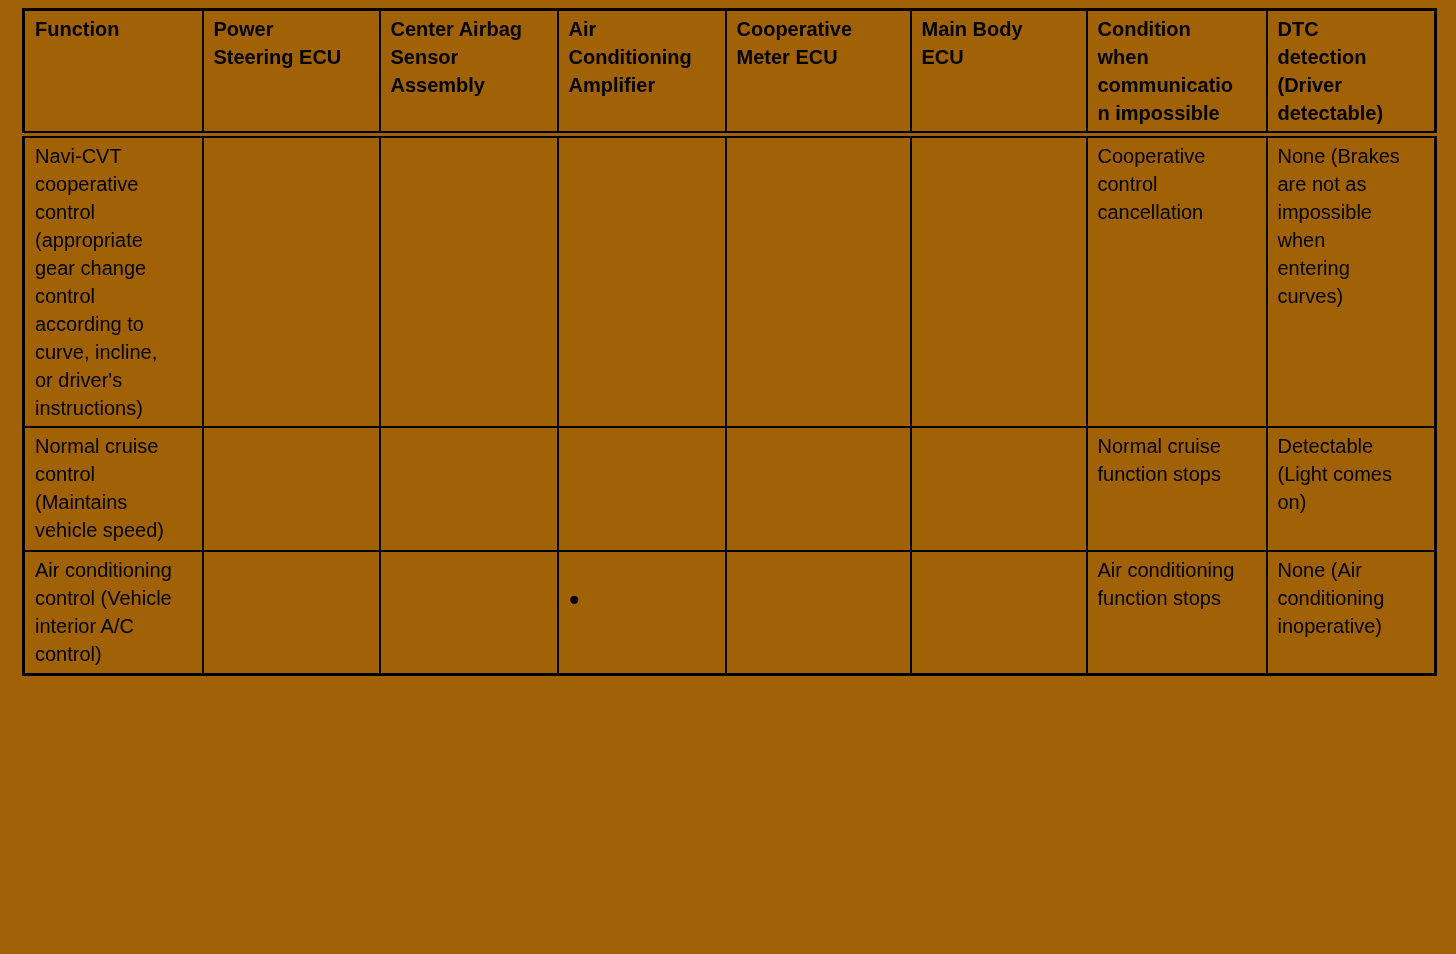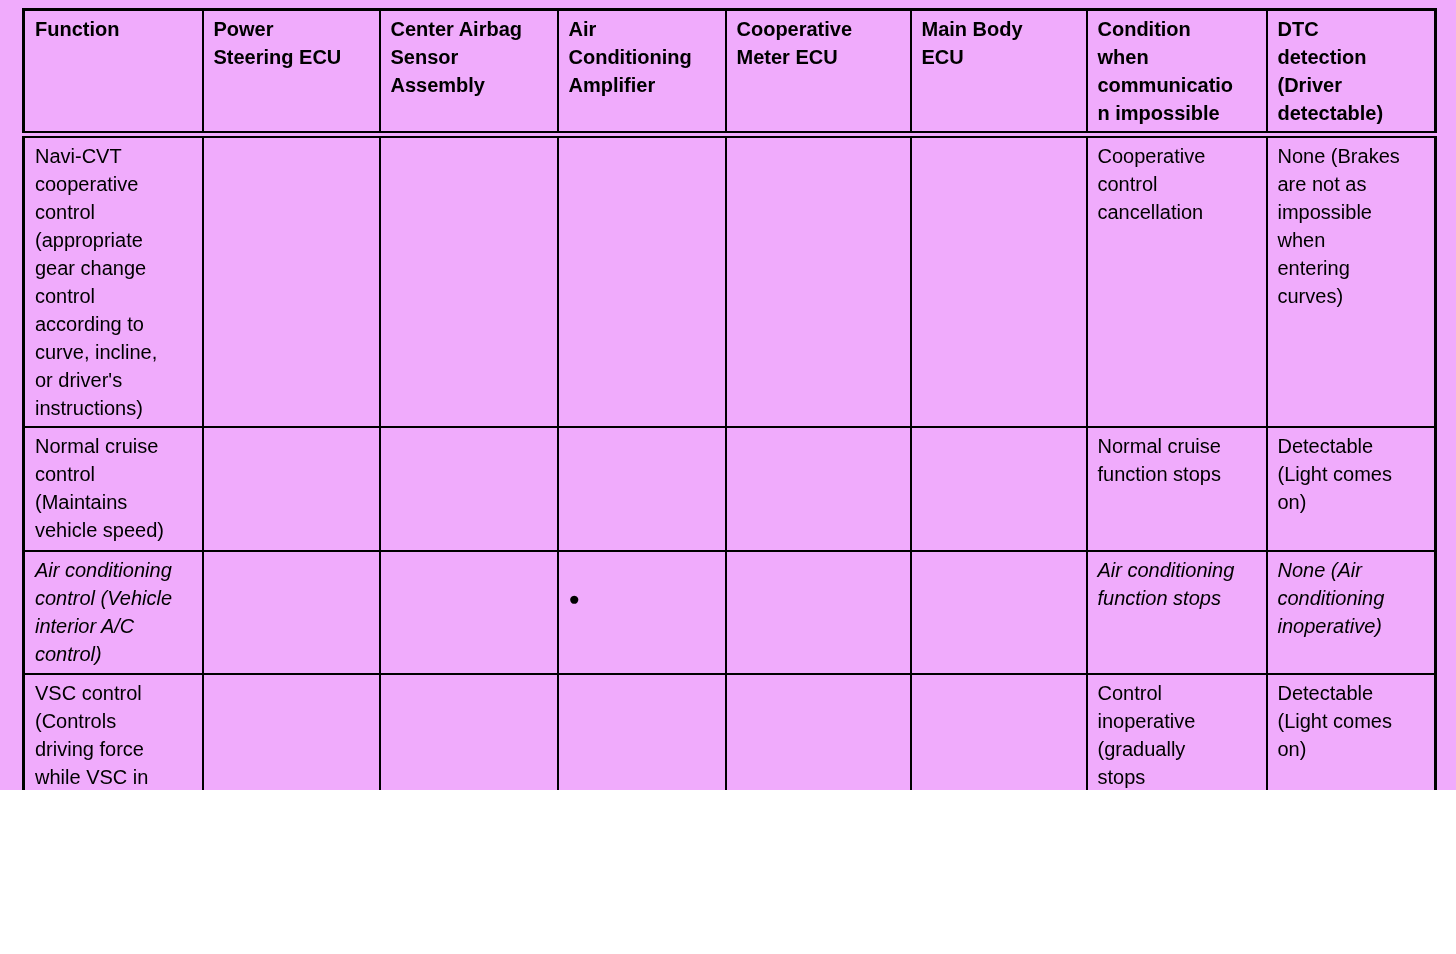--- a/index.html
+++ b/index.html
@@ -7,22 +7,22 @@
     padding: 0;
     background: #ffffff;
     width: 1456px;
     height: 954px;
     font-family: "Liberation Sans", sans-serif;
     color: #000000;
   }
   .page {
     position: relative;
     width: 1456px;
-    height: 790px;
-    background: #f0abfc;
+    height: 954px;
+    background: #a16207;
     overflow: hidden;
   }
   .table-wrap {
     position: absolute;
     left: 22px;
     top: 8px;
   }
   table.ecu-table {
     border-collapse: collapse;
     table-layout: fixed;
@@ -41,21 +41,21 @@
     overflow: hidden;
   }
   table.ecu-table th {
     font-weight: bold;
     border-bottom: 7px double #000000;
   }
   tr.header-row   { height: 120px; }
   tr.row-0 { height: 290px; }
   tr.row-1 { height: 124px; margin-top: 32px; }
   tr.row-2 { height: 65px;  }
-  tr.row-3 { height: 123px; font-style: italic; }
+  tr.row-3 { height: 123px; }
   tr.row-4 { height: 202px; }
   .bullet {
     font-size: 19px;
     line-height: 28px;
   }
 </style>
 </head>
 <body>
 
 <div class="page">
@@ -149,38 +149,16 @@
             <span class="bullet">●</span>
           </td>
           <td></td>
           <td></td>
           <td>Air conditioning
 function stops</td>
           <td>None (Air
 conditioning
 inoperative)</td>
         </tr>
-        <tr class="row-4">
-          <td>VSC control
-(Controls
-driving force
-while VSC in
-operation)</td>
-          <td></td>
-          <td></td>
-          <td></td>
-          <td></td>
-          <td></td>
-          <td>Control
-inoperative
-(gradually
-stops
-controlling
-during VSC
-control)</td>
-          <td>Detectable
-(Light comes
-on)</td>
-        </tr>
       </tbody>
     </table>
   </div>
 </div>
 
 </body></html>

